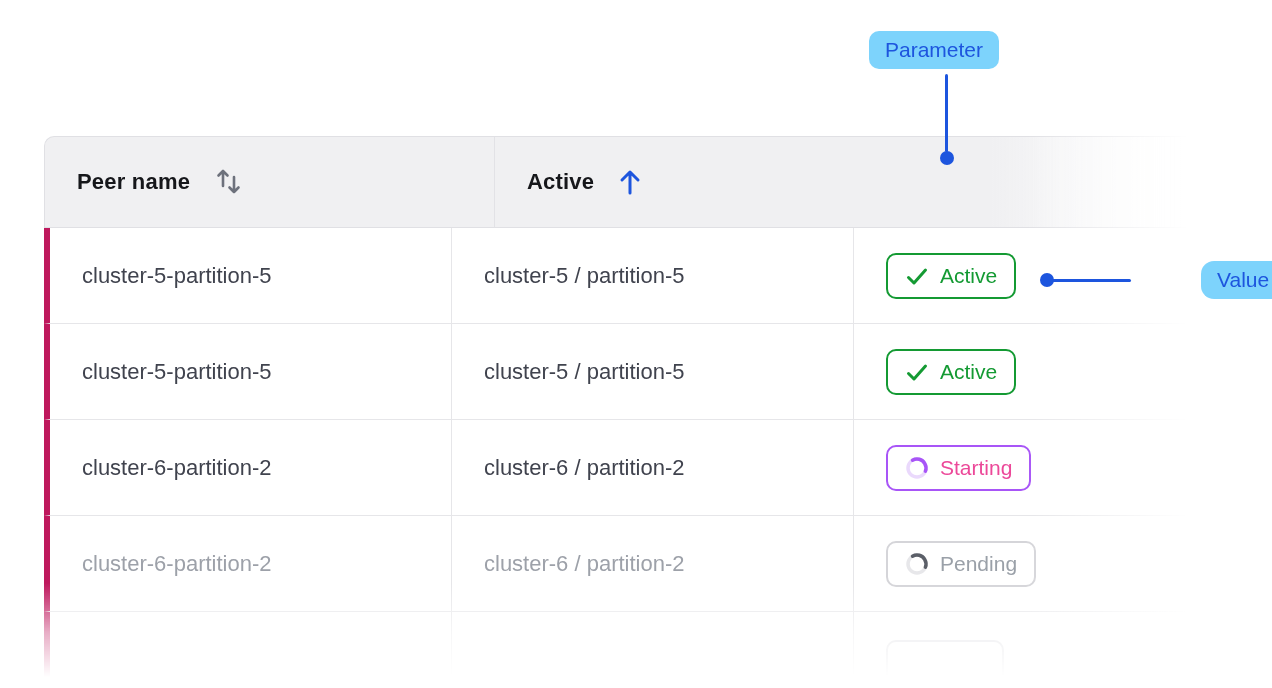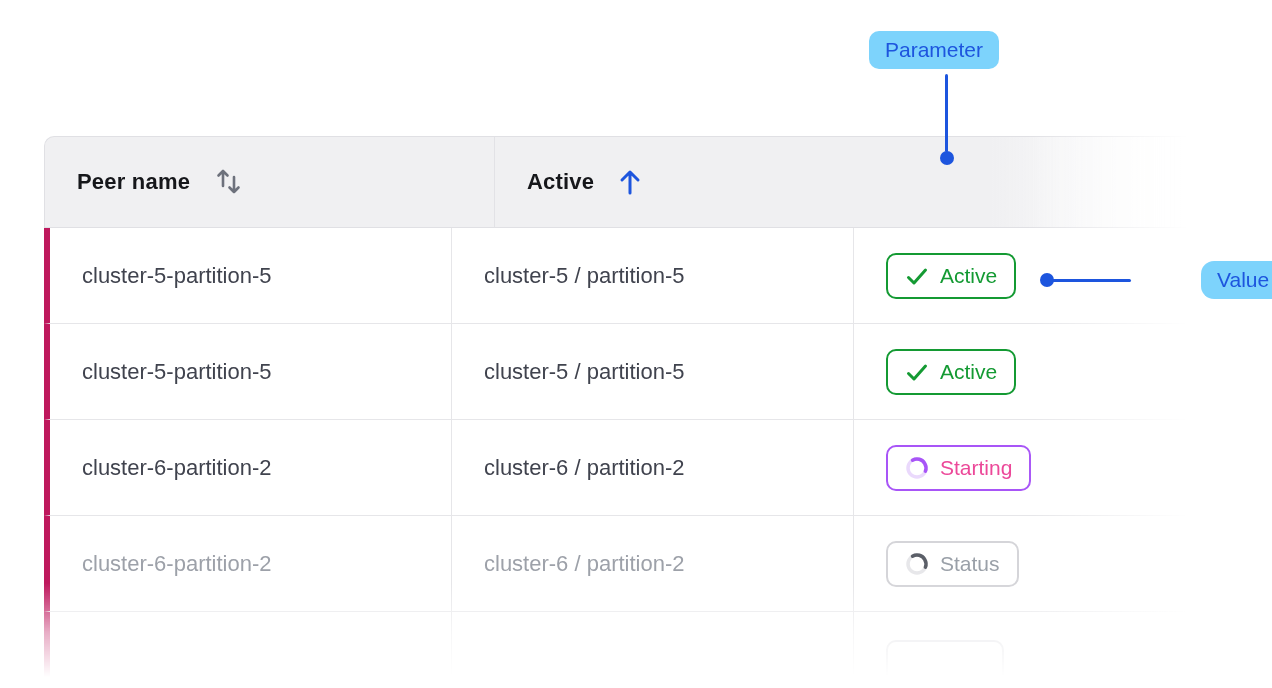--- a/index.html
+++ b/index.html
@@ -135,21 +135,21 @@
         <div class="td">cluster-6-partition-2</div>
         <div class="td">cluster-6 / partition-2</div>
         <div class="td">
           <span class="badge badge-pending">
             <span class="icon">
               <svg width="24" height="24" viewBox="0 0 24 24" fill="none">
                 <circle cx="12" cy="12" r="9" stroke="#e7e7ea" stroke-width="3.5"></circle>
                 <circle cx="12" cy="12" r="9" stroke="#5b5f68" stroke-width="3.5" stroke-linecap="round" stroke-dasharray="22 34.5" transform="rotate(-120 12 12)"></circle>
               </svg>
             </span>
-            <span>Status</span>
+            <span>Pending</span>
           </span>
         </div>
       </div>
 
       <div class="trow partial">
         <div class="td"></div>
         <div class="td"></div>
         <div class="td" style="align-items:flex-start;">
           <span class="badge-ghost"></span>
         </div>

